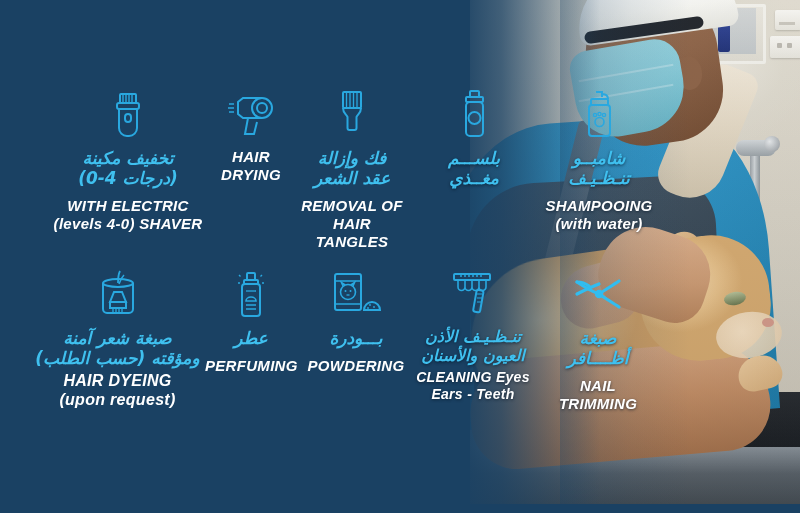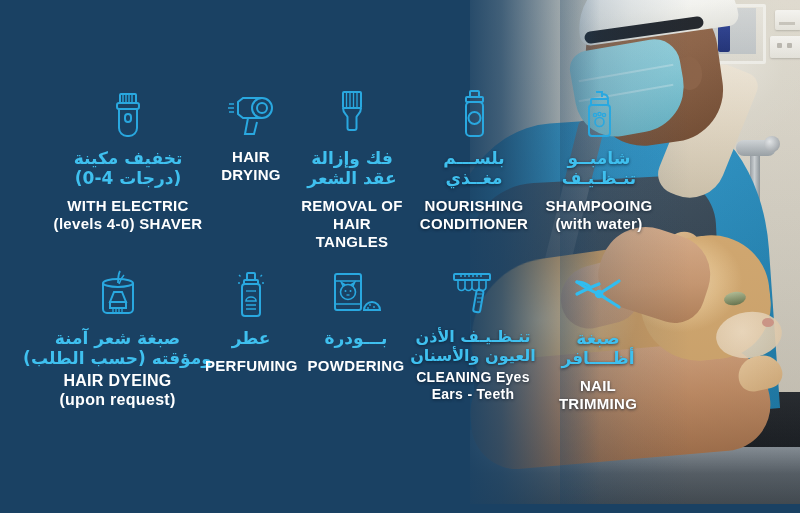--- a/index.html
+++ b/index.html
@@ -1,21 +1,21 @@
 <!DOCTYPE html>
 <html><head>
 <meta charset="utf-8">
 <style>
   html,body{margin:0;padding:0;}
   body{
     width:800px;height:513px;overflow:hidden;
     background:#1a4163;
     font-family:"Liberation Sans","DejaVu Sans",sans-serif;
   }
-  #stage{position:relative;width:800px;height:504px;overflow:hidden;background:#a21caf;}
+  #stage{position:relative;width:800px;height:504px;overflow:hidden;background:#a21caf;font-style:italic;}
 
   
   .photo{position:absolute;inset:0;overflow:hidden;}
   .photo-base{
     position:absolute;left:0;top:0;width:800px;height:513px;
     background:
       
       radial-gradient(130px 110px at 712px 62px, #e9e6dd 0%, #dcd8cc 55%, rgba(220,216,204,0) 78%),
       radial-gradient(70px 90px at 648px 52px, #cfcec7 0%, rgba(207,206,199,0) 75%),
       linear-gradient(180deg,#ded9cd 0%,#d7d2c5 48%,#cfc9bb 100%);
@@ -350,24 +350,20 @@
         <svg width="32" height="48" viewBox="0 0 32 48" fill="none" stroke="#29a8e0" stroke-width="2">
           <rect x="12" y="1" width="9" height="6" rx="1"></rect>
           <rect x="8" y="7" width="17" height="5" rx="1"></rect>
           <rect x="8" y="12" width="17" height="34" rx="4"></rect>
           <circle cx="16.5" cy="28" r="6"></circle>
         </svg>
       </div>
       <div class="ar f17 shadowtxt">
         <div>بلســـم</div>
         <div>مغــذي</div>
-      </div>
-      <div class="en f15 shadowtxt">
-        <div>NOURISHING</div>
-        <div>CONDITIONER</div>
       </div>
     </div>
 
     <div class="cell" id="c5">
       <div class="icon">
         <svg width="34" height="48" viewBox="0 0 34 48" fill="none" stroke="#29a8e0" stroke-width="2">
           <path d="M14 2h6v5"></path>
           <path d="M20 4c4 0 6 2 6 5"></path>
           <rect x="9" y="9" width="17" height="6" rx="1"></rect>
           <rect x="7" y="15" width="21" height="31" rx="3"></rect>

